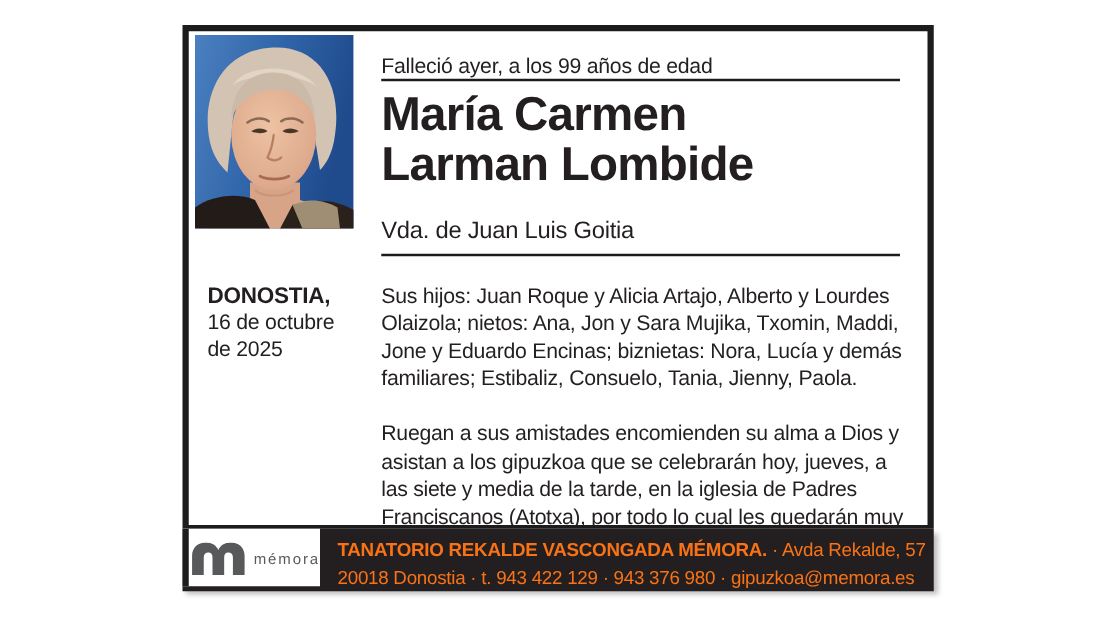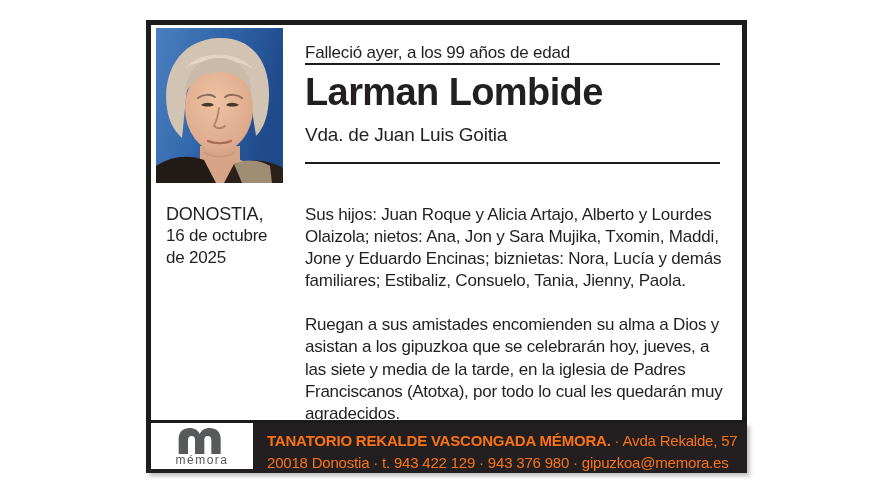--- a/index.html
+++ b/index.html
@@ -47,29 +47,29 @@
     font-size: 38px;
     font-weight: 600;
     letter-spacing: -0.6px;
     line-height: 1.04;
     margin-top: 8px;
   }
 
   .relation-line {
     font-size: 19px;
     letter-spacing: -0.2px;
-    margin-top: 11px;
-    padding-bottom: 16px;
+    margin-top: 22px;
+    padding-bottom: 7px;
     border-bottom: 2px solid #1c1c1c;
   }
 
   .bottom-row { display: flex; margin-top: 21px; }
 
   .date-col { width: 154px; flex: 0 0 154px; padding-left: 15px; }
-  .place { font-size: 18px; font-weight: normal; letter-spacing: -0.2px; }
+  .place { font-size: 18px; font-weight: bold; letter-spacing: -0.2px; }
   .date-line { font-size: 17px; line-height: 1.3; letter-spacing: -0.2px; }
 
   .text-col { width: 420px; }
   .body-par {
     font-size: 17px;
     line-height: 1.3;
     letter-spacing: -0.2px;
   }
   .body-par + .body-par { margin-top: 22px; }
   .body-par b { font-weight: normal; letter-spacing: -0.3px; }
@@ -80,21 +80,20 @@
     background: #231f20;
     box-shadow: 3px 3px 4px rgba(0,0,0,0.25);
   }
 
   .logo-box {
     flex: 0 0 107px;
     background: #ffffff;
     border-left: 5px solid #1c1c1c;
     margin-bottom: 4px;
     display: flex;
-    flex-direction: column;
     align-items: center;
     justify-content: center;
     padding-top: 2px;
   }
   .logo-box svg { display: block; }
   .logo-wordmark {
     font-size: 12px;
     color: #58595b;
     letter-spacing: 1.5px;
     margin-top: -1px;
@@ -160,20 +159,21 @@
 
             <path d="M52,113 C58,116 69,116 75,113" stroke="#a96a55" stroke-width="2.2" fill="none" stroke-linecap="round"></path>
 
             <path d="M48,124 C54,130 72,130 79,124" stroke="#c68d70" stroke-width="1.5" fill="none" opacity="0.7"></path>
           </svg>
         </div>
 
         <div class="header-col">
           <div class="intro-line">Falleció ayer, a los 99 años de edad</div>
           <div class="deceased-name">
+            <div>María Carmen</div>
             <div>Larman Lombide</div>
           </div>
           <div class="relation-line">Vda. de Juan Luis Goitia</div>
         </div>
       </div>
 
       <div class="bottom-row">
         <div class="date-col">
           <div class="place">DONOSTIA,</div>
           <div class="date-line">16 de octubre</div>

